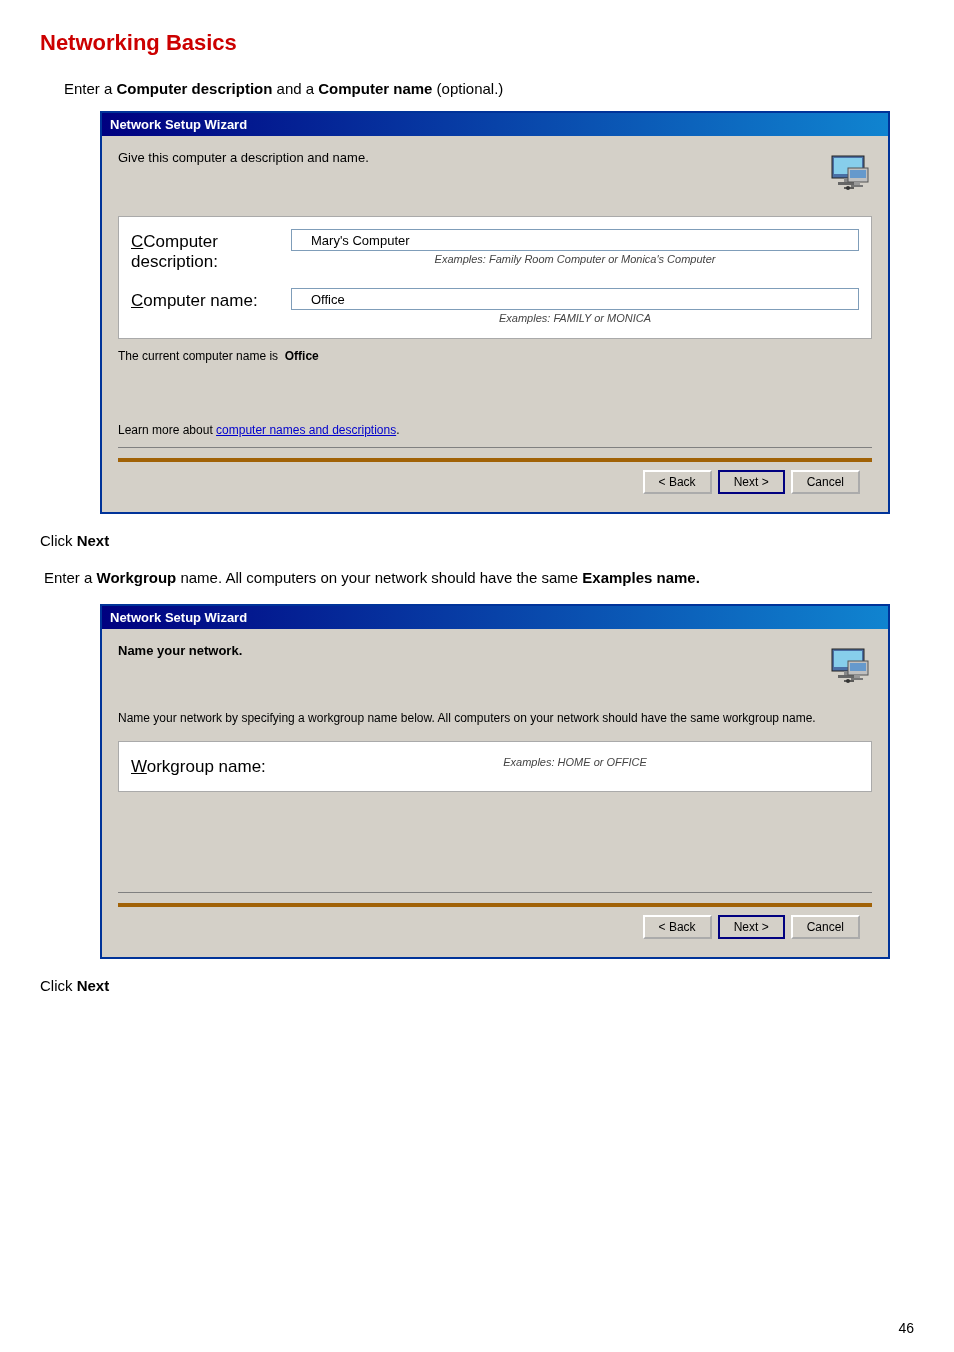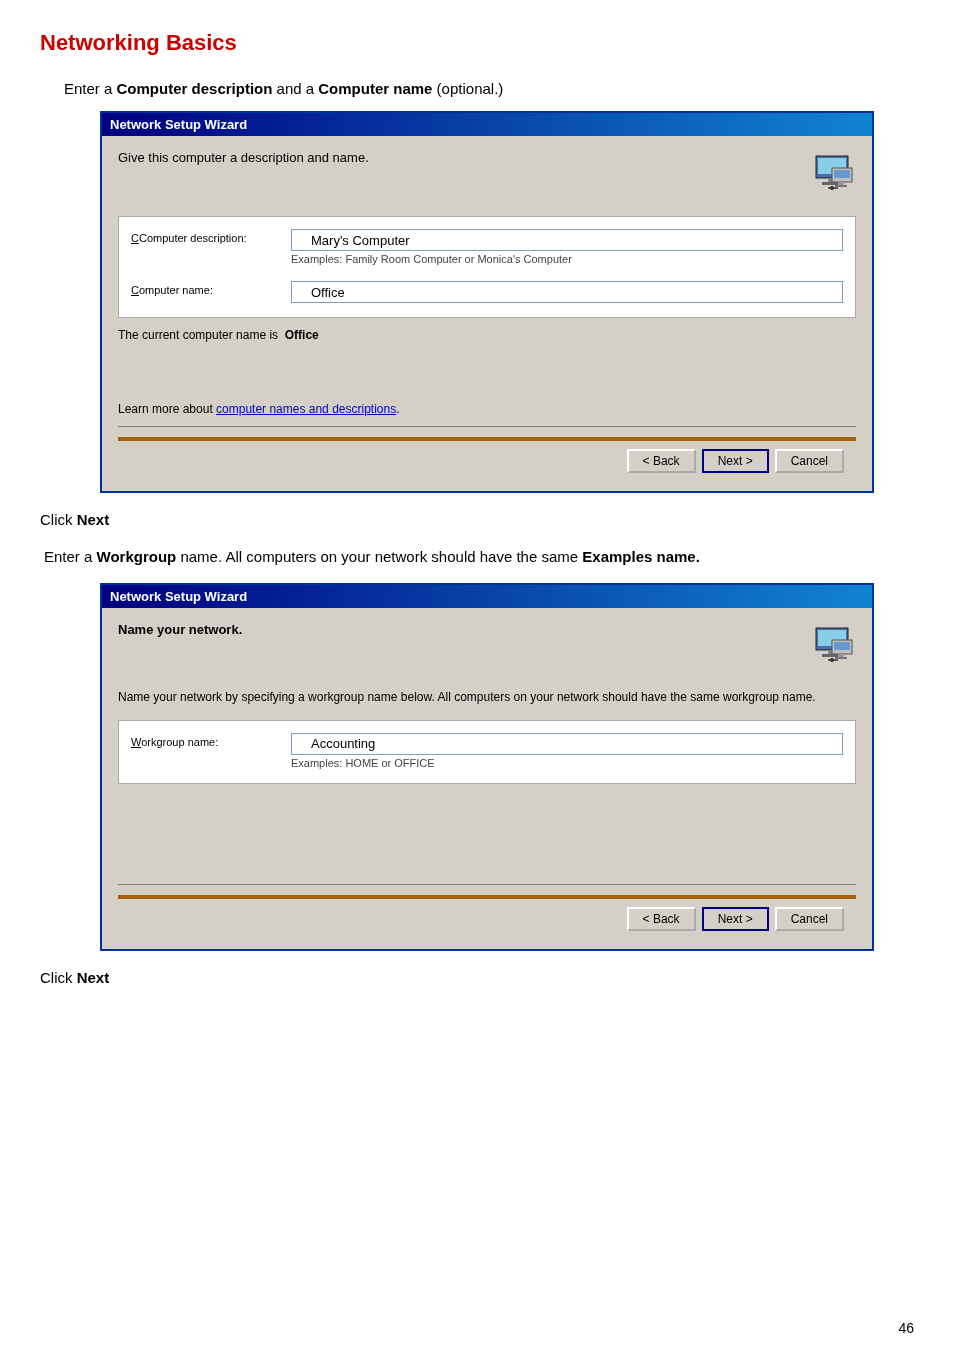--- a/index.html
+++ b/index.html
@@ -29,21 +29,21 @@
 
     .section-intro strong {
       font-weight: bold;
     }
 
     
     .wizard-dialog {
       border: 2px solid #003399;
       background: #ffffff;
       margin-left: 60px;
-      margin-right: 40px;
+      margin-right: 24px;
       margin-bottom: 18px;
     }
 
     .wizard-titlebar {
       background: linear-gradient(to right, #000080, #1084d0);
       color: #ffffff;
       font-size: 13px;
       font-weight: bold;
       padding: 4px 8px;
     }
@@ -74,21 +74,21 @@
     }
 
     .form-row {
       display: flex;
       align-items: flex-start;
       margin-bottom: 2px;
       padding: 4px 0;
     }
 
     .form-label {
-      font-size: 11px;
+      font-size: 17px;
       width: 160px;
       padding-right: 8px;
       padding-top: 3px;
       flex-shrink: 0;
       text-decoration: none;
       color: #000;
     }
 
     .form-field-group {
       flex: 1;
@@ -103,20 +103,22 @@
       font-size: 13px;
       padding: 2px 19px;
       height: 22px;
       outline: none;
     }
 
     .form-hint {
       font-size: 11px;
       color: #444;
       margin-top: 2px;
+      font-style: italic;
+      text-align: center;
     }
 
     .current-name-text {
       font-size: 12px;
       margin: 8px 0 6px 0;
       color: #000;
     }
 
     .learn-more-text {
       font-size: 12px;
@@ -251,20 +253,21 @@
           <div class="form-hint">Examples: Family Room Computer or Monica's Computer</div>
         </div>
       </div>
 
       <div class="form-row" style="margin-top:8px;">
         <div class="form-label">
           <span style="text-decoration:underline">C</span><span>omputer name:</span>
         </div>
         <div class="form-field-group">
           <input class="form-input" type="text" value="Office" style="">
+          <div class="form-hint">Examples: FAMILY or MONICA</div>
         </div>
       </div>
     </div>
 
     <div class="current-name-text">
       <span>The current computer name is</span>&nbsp;&nbsp;<strong>Office</strong>
     </div>
 
     <div class="learn-more-text" style="margin-top: 60px;">
       <span>Learn more about </span><a class="learn-more-link" href="#">computer names and descriptions</a><span>.</span>
@@ -321,21 +324,20 @@
 
     <div class="wizard-description-block">Name your network by specifying a workgroup name below. All computers on your network should have the same workgroup name.</div>
 
     <div class="wizard-form-section">
 
       <div class="form-row">
         <div class="form-label">
           <span style="text-decoration:underline">W</span><span>orkgroup name:</span>
         </div>
         <div class="form-field-group">
-          <input class="form-input" type="text" value="Accounting" style="">
           <div class="form-hint">Examples: HOME or OFFICE</div>
         </div>
       </div>
     </div>
 
     <div style="height: 80px;"></div>
 
     <hr class="wizard-separator">
 
     <div class="wizard-footer">

